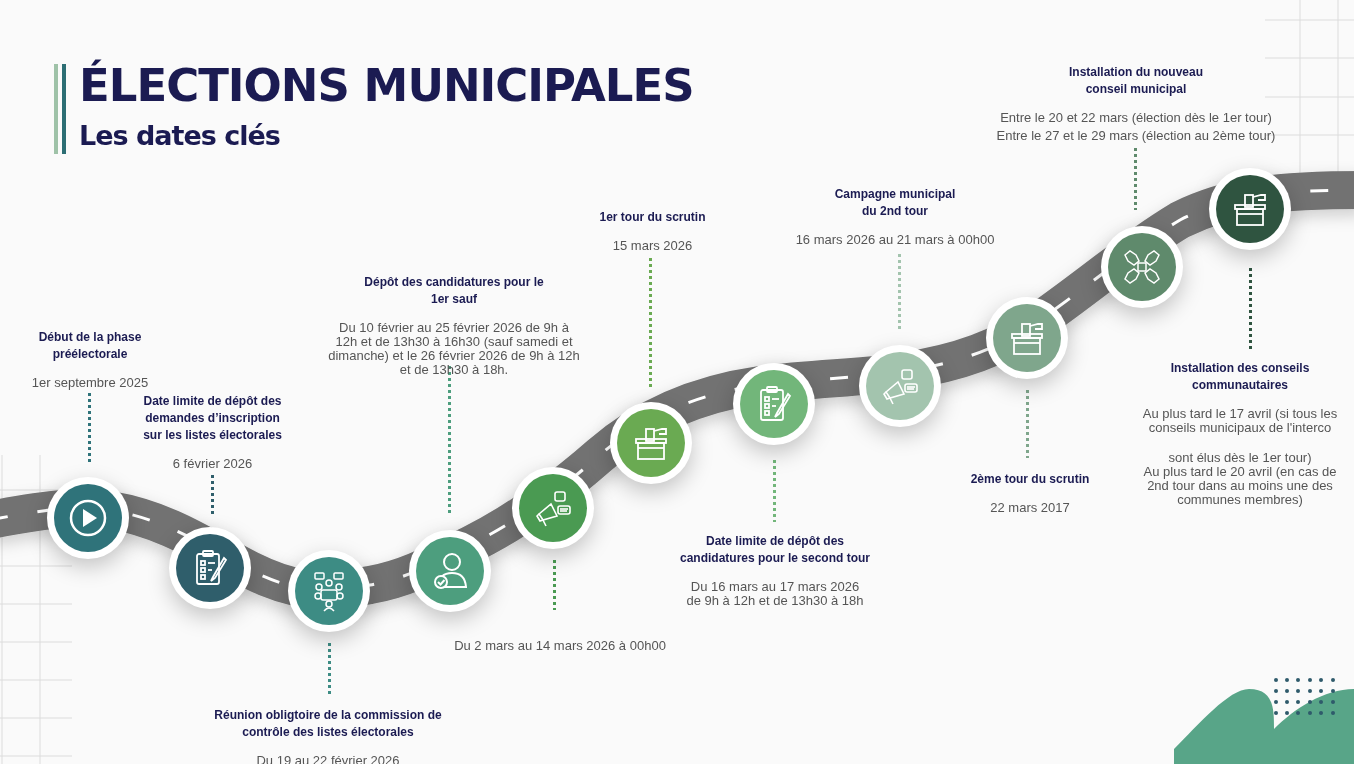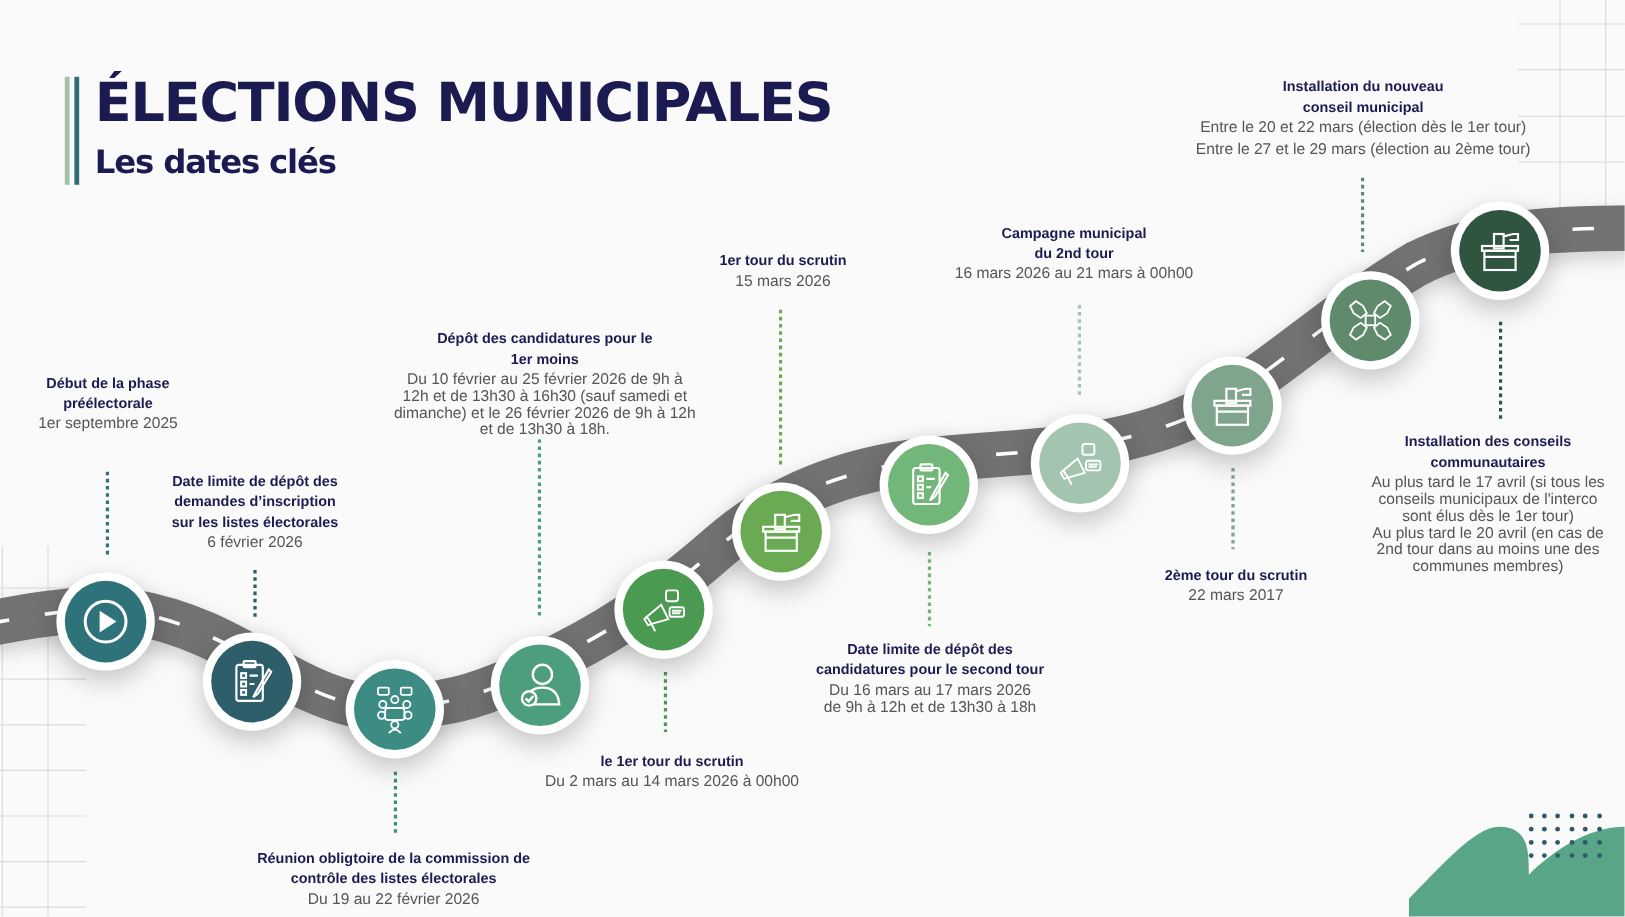--- a/index.html
+++ b/index.html
@@ -29,21 +29,21 @@
     background: #fff; box-shadow: 0 8px 22px rgba(0,0,0,0.22);
     display: flex; align-items: center; justify-content: center;
   }
   .node-inner {
     width: 68px; height: 68px; border-radius: 50%;
     display: flex; align-items: center; justify-content: center;
   }
   .node-inner svg { width: 44px; height: 44px; }
   .label { position: absolute; text-align: center; }
   .label .t { color: #1b1b52; font-weight: bold; font-size: 12px; line-height: 17px; }
-  .label .d { color: #555; font-size: 13px; line-height: 14px; margin-top: 1px; }
+  .label .d { color: #555; font-size: 13px; line-height: 14px; margin-top: 13px; }
   .label .d b { font-weight: normal; }
   .dots { position: absolute; width: 3px; }
   .blob { position: absolute; right: 0; bottom: 0; }
 </style>
 </head>
 <body>
 
 <div class="grid" style="left:0;top:455px;">
   <svg width="72" height="309">
     <g stroke="#dcdcdc" stroke-width="1">
@@ -250,47 +250,46 @@
     <svg viewBox="0 0 44 44" fill="none" stroke="#fff" stroke-width="1.8">
         <rect x="9" y="22" width="26" height="16"></rect>
         <line x1="9" y1="27" x2="35" y2="27"></line>
         <rect x="7" y="18" width="30" height="4"></rect>
         <rect x="17" y="8" width="8" height="12"></rect>
         <path d="M25 10 L33 8 L37 8 L37 13 L30 13"></path>
       </svg>
   </div>
 </div>
 
-<div class="label" style="left:0;top:311px;width:180px;">
+<div class="label" style="left:0;top:329px;width:180px;">
   <div class="t">Début de la phase</div>
   <div class="t">préélectorale</div>
   <div class="d">1er septembre 2025</div>
 </div>
 
 <div class="label" style="left:100px;top:393px;width:225px;">
   <div class="t">Date limite de dépôt des</div>
   <div class="t">demandes d’inscription</div>
   <div class="t">sur les listes électorales</div>
   <div class="d">6 février 2026</div>
 </div>
 
 <div class="label" style="left:148px;top:707px;width:360px;">
   <div class="t">Réunion obligtoire de la commission de</div>
   <div class="t">contrôle des listes électorales</div>
   <div class="d">Du 19 au 22 février 2026</div>
 </div>
 
 <div class="label" style="left:320px;top:274px;width:268px;">
   <div class="t">Dépôt des candidatures pour le</div>
-  <div class="t">1er moins</div>
+  <div class="t">1er sauf</div>
   <div class="d" style="padding:0 8px;"><span>Du </span><b>10 février au 25 février</b><span> 2026 de 9h à 12h et de 13h30 à 16h30 (sauf samedi et dimanche) et </span><b>le 26 février</b><span> 2026 de 9h à 12h et de 13h30 à 18h.</span></div>
 </div>
 
 <div class="label" style="left:430px;top:626px;width:260px;">
-  <div class="t">le 1er tour du scrutin</div>
   <div class="d">Du 2 mars au 14 mars 2026 à 00h00</div>
 </div>
 
 <div class="label" style="left:560px;top:209px;width:185px;text-align:center;">
   <div class="t">1er tour du scrutin</div>
   <div class="d">15 mars 2026</div>
 </div>
 
 <div class="label" style="left:630px;top:533px;width:290px;">
   <div class="t">Date limite de dépôt des</div>
@@ -315,21 +314,21 @@
   <div class="t">conseil municipal</div>
   <div class="d">Entre le 20 et 22 mars (élection dès le 1er tour)</div>
   <div class="d" style="margin-top:4px;">Entre le 27 et le 29 mars (élection au 2ème tour)</div>
 </div>
 
 <div class="label" style="left:1130px;top:360px;width:220px;">
   <div class="t">Installation des conseils</div>
   <div class="t">communautaires</div>
   <div class="d">Au plus tard le 17 avril (si tous les</div>
   <div class="d" style="margin-top:0;">conseils municipaux de l'interco</div>
-  <div class="d" style="margin-top:0;">sont élus dès le 1er tour)</div>
+  <div class="d" style="margin-top:16px;">sont élus dès le 1er tour)</div>
   <div class="d" style="margin-top:0;">Au plus tard le 20 avril (en cas de</div>
   <div class="d" style="margin-top:0;">2nd tour dans au moins une des</div>
   <div class="d" style="margin-top:0;">communes membres)</div>
 </div>
 
 <svg class="blob" width="180" height="110" viewBox="0 0 180 110">
   <path d="M0 95 C 25 70, 55 35, 75 35 C 100 35, 100 55, 100 75 C 120 55, 150 35, 180 35 L 180 110 L 0 110 Z" fill="#58a588"></path>
   <g fill="#2f5a6b">
     <circle cx="102" cy="26" r="2"></circle>
       <circle cx="113" cy="26" r="2"></circle>

